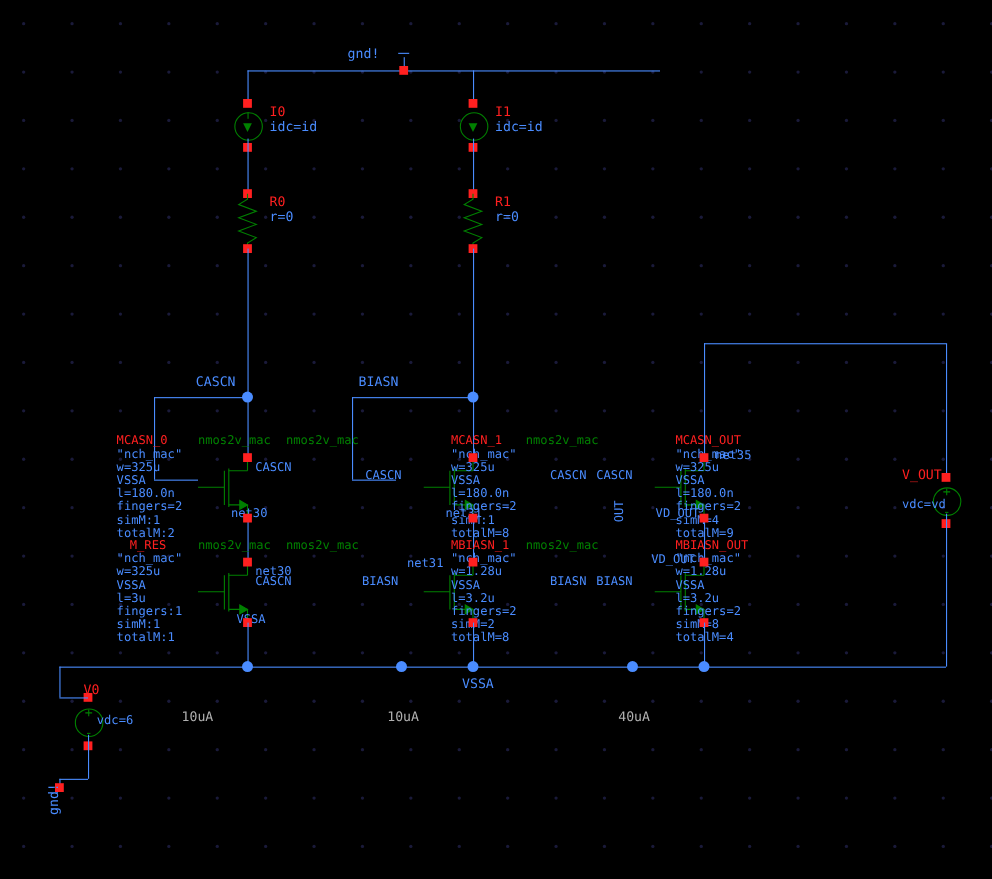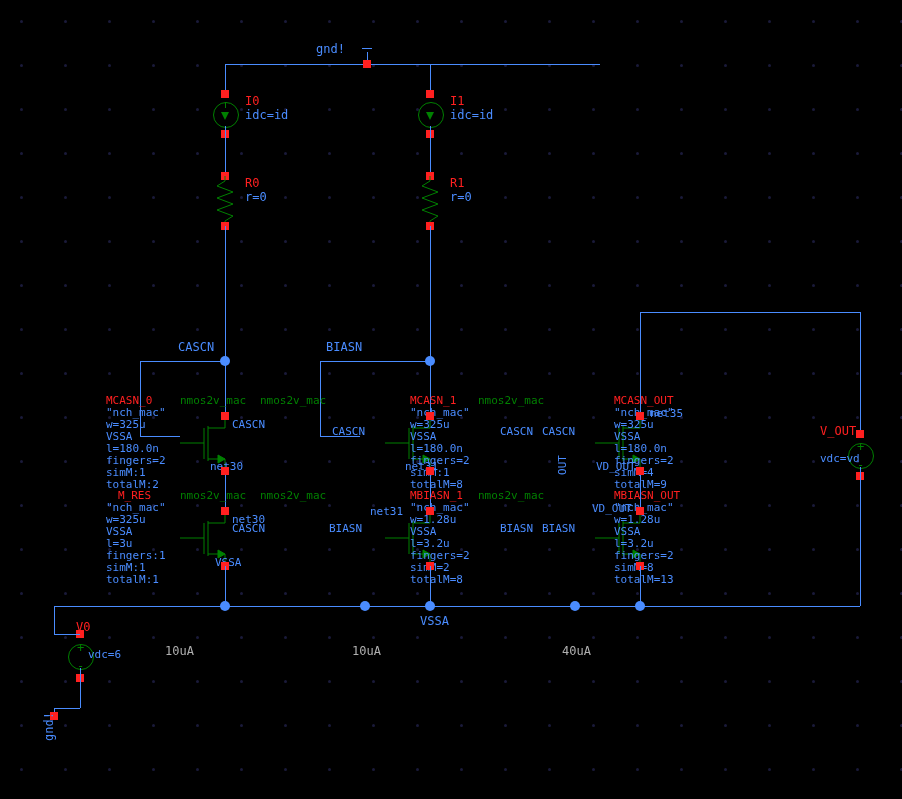--- a/index.html
+++ b/index.html
@@ -719,21 +719,21 @@
     </g>
   </svg>
   <span class="mosname" style="left:614px; top:489px;">MBIASN_OUT</span>
   <div class="params" style="left:614px; top:502px;">
     <div>"nch_mac"</div>
     <div>w=1.28u</div>
     <div>VSSA</div>
     <div>l=3.2u</div>
     <div>fingers=2</div>
     <div>simM=8</div>
-    <div>totalM=13</div>
+    <div>totalM=4</div>
   </div>
   <span class="lbl c-blue" style="left:542px; top:522px; font-size:11px;">BIASN</span>
   <span class="lbl c-blue" style="left:592px; top:502px; font-size:11px;">VD_OUT</span>
 
   <div class="term" style="left:225px; top:511px;"></div>
   <div class="term" style="left:430px; top:511px;"></div>
   <div class="term" style="left:640px; top:511px;"></div>
   <div class="term" style="left:225px; top:566px;"></div>
   <div class="term" style="left:430px; top:566px;"></div>
   <div class="term" style="left:640px; top:566px;"></div>

